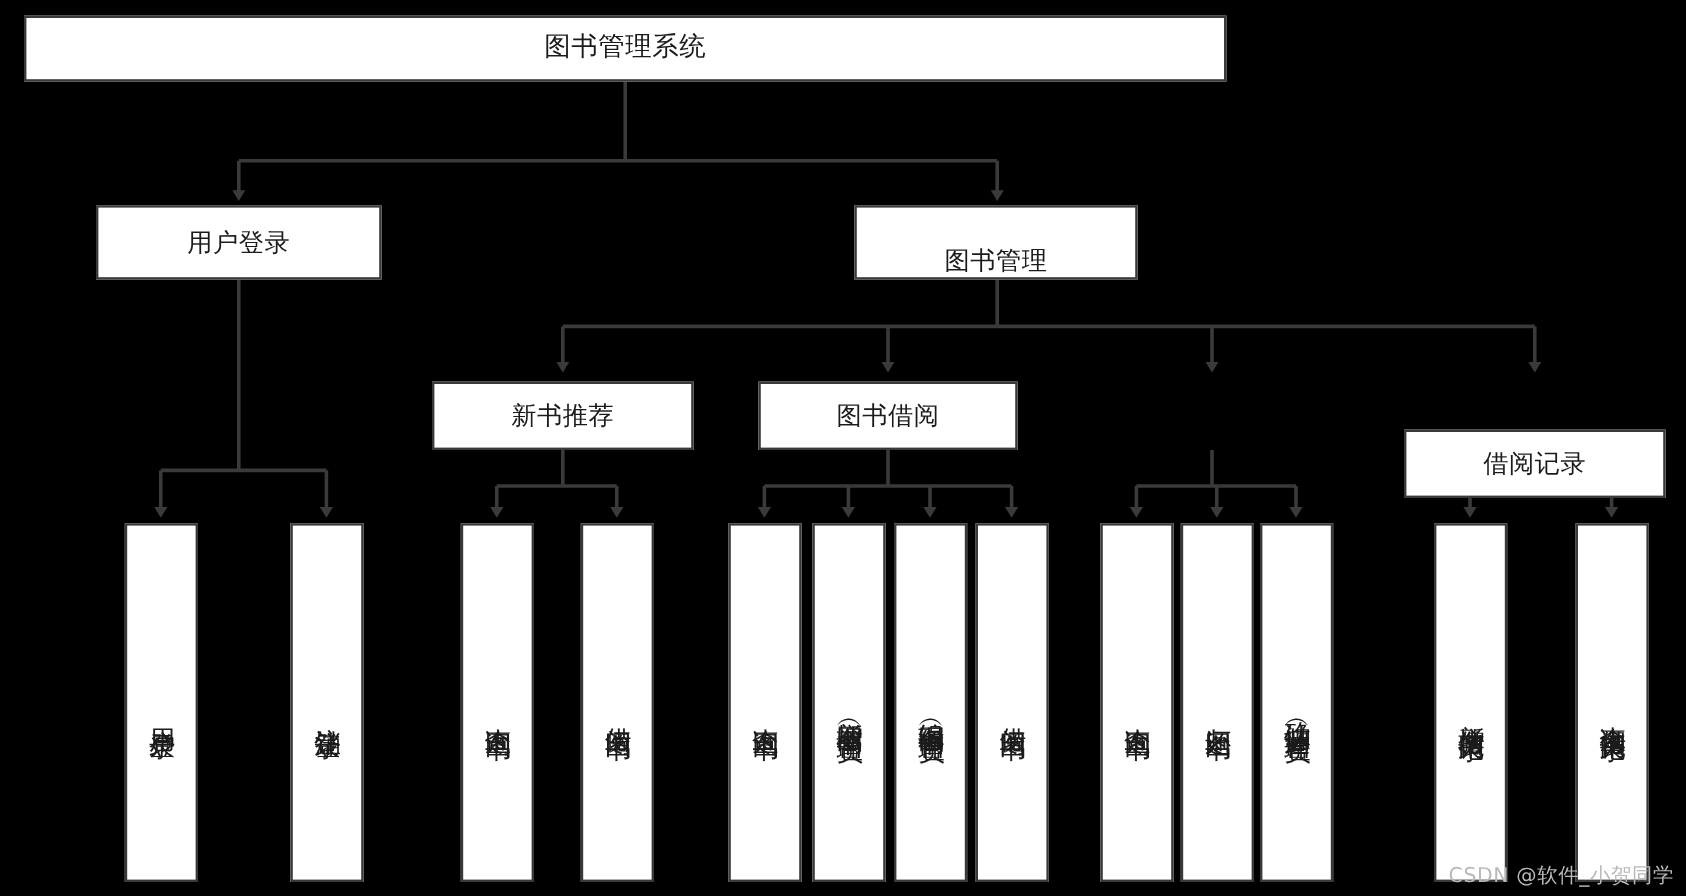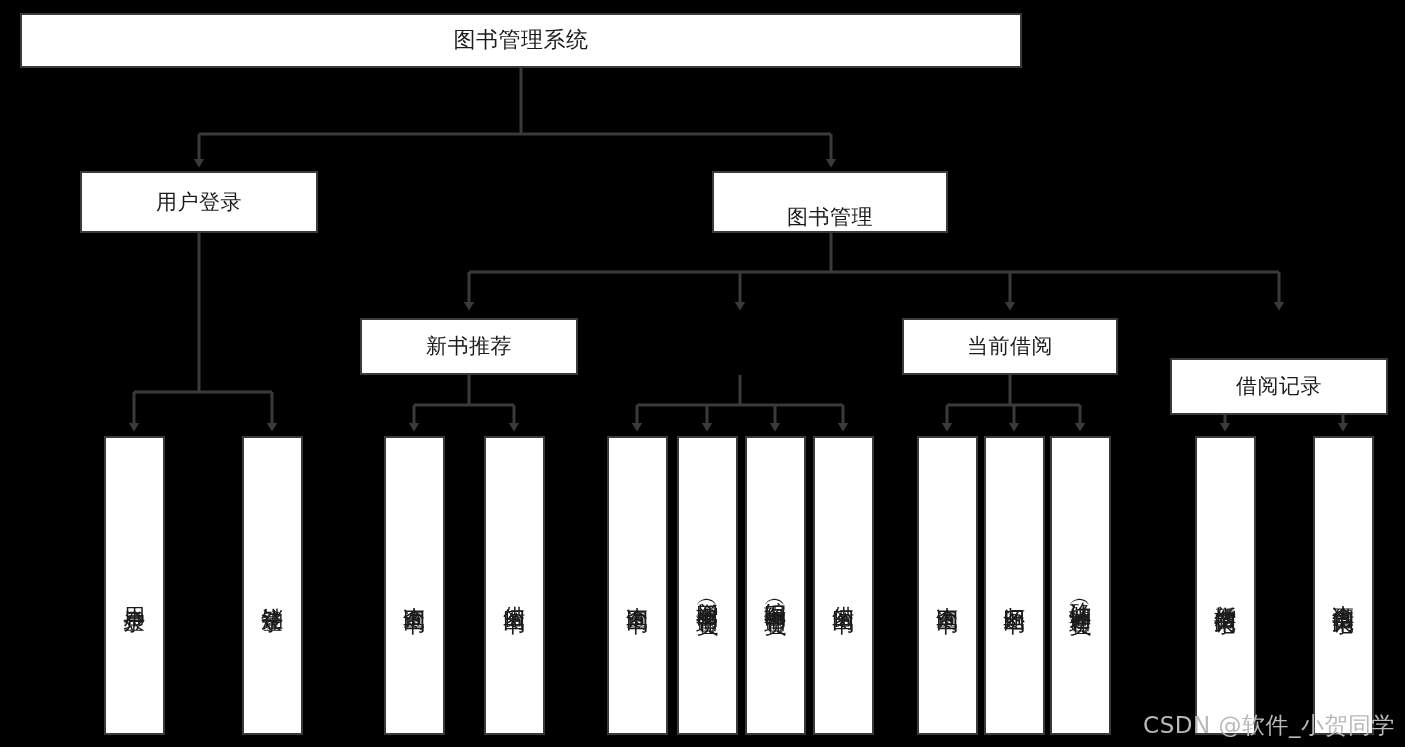--- a/index.html
+++ b/index.html
@@ -64,21 +64,21 @@
     letter-spacing: 2px;
     height: 100%;
     display: flex;
     align-items: flex-start;
     justify-content: center;
   }
   .watermark {
     position: absolute;
     right: 10px;
     bottom: 6px;
-    font-size: 23px;
+    font-size: 17px;
     color: #b9b9b9;
     white-space: nowrap;
     z-index: 5;
     letter-spacing: 0.5px;
   }
 </style>
 </head>
 <body>
 
 <div id="canvas">
@@ -141,22 +141,22 @@
   <div class="node horiz" style="left:80px; top:171px; width:238px; height:62px;">
     <span class="lbl">用户登录</span>
   </div>
   <div class="node horiz" style="left:712px; top:171px; width:236px; height:62px;align-items:flex-end;">
     <span class="lbl">图书管理</span>
   </div>
 
   <div class="node horiz" style="left:360px; top:318px; width:218px; height:57px;">
     <span class="lbl">新书推荐</span>
   </div>
-  <div class="node horiz" style="left:902px; top:318px; width:216px; height:57px;">
-    <span class="lbl">当前借阅</span>
+  <div class="node horiz" style="left:632px; top:318px; width:216px; height:57px;">
+    <span class="lbl">图书借阅</span>
   </div>
   <div class="node horiz" style="left:1170px; top:318px; width:218px; height:57px;margin-top:40px;">
     <span class="lbl">借阅记录</span>
   </div>
 
   <div class="node vert" style="left:104px; top:436px; width:61px; height:299px;">
     <span class="lbl">用户登录</span>
   </div>
   <div class="node vert" style="left:242px; top:436px; width:61px; height:299px;">
     <span class="lbl">注销登录</span>

